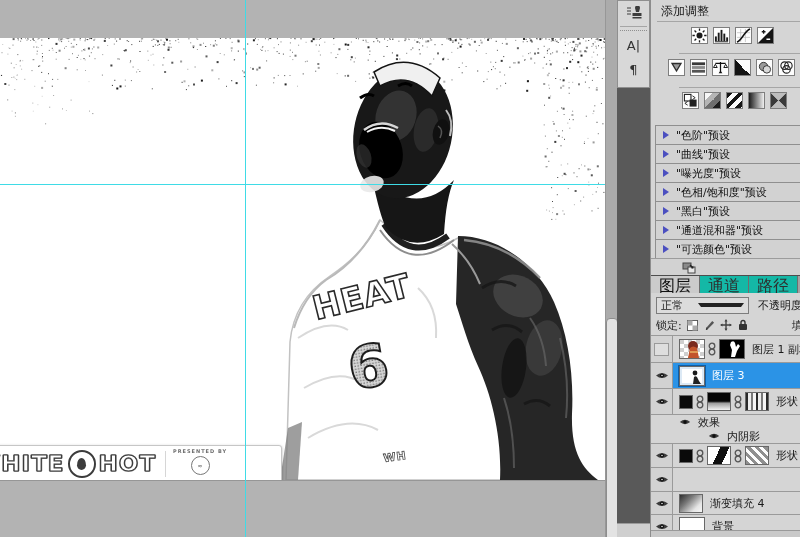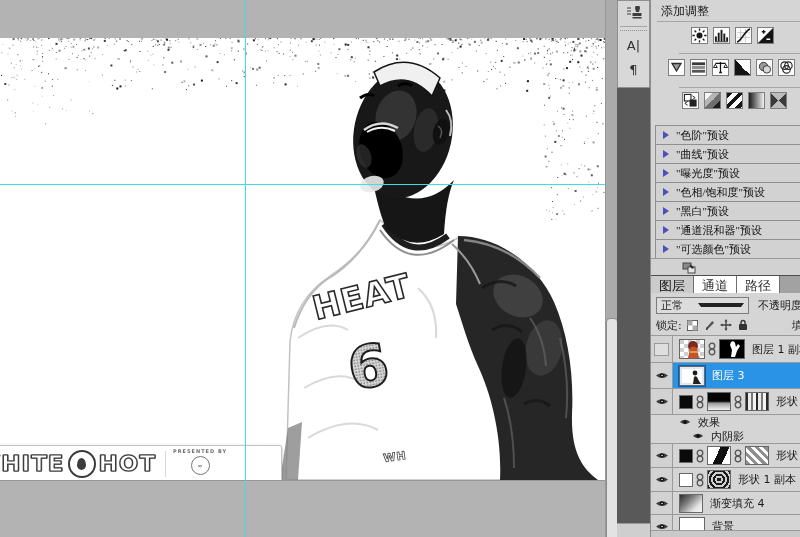--- a/index.html
+++ b/index.html
@@ -43,21 +43,21 @@
   #dock-top{left:0;top:0;width:33px;height:88px;background:#d8d8d8;border:1px solid #8f8f8f;box-sizing:border-box;}
   .dock-btn{width:31px;height:24px;display:flex;align-items:center;justify-content:center;color:#3c3c3c;}
   #dock-sep{border-top:1px solid #a5a5a5;border-bottom:1px dotted #8f8f8f;height:3px;margin:1px 2px 2px;}
   .dock-text{font-size:13px;color:#333;}
   #dock-bottom{left:617px;top:523px;width:33px;height:14px;background:#cfcfcf;border-top:1px solid #9a9a9a;}
 
   
   #panels{left:650px;top:0;width:150px;height:537px;background:#d5d5d5;border-left:1px solid #8d8d8d;}
 
   
-  #adj{left:0;top:0;width:150px;height:258px;font-family:Liberation Serif, serif;}
+  #adj{left:0;top:0;width:150px;height:258px;}
   #adj-title{left:10px;top:3px;font-size:12px;color:#1a1a1a;}
   .hsep{height:1px;background:#a6a6a6;}
   #adj-sep1{left:6px;top:21px;width:160px;}
   #adj-sep2{left:28px;top:53px;width:130px;}
   #adj-sep3{left:28px;top:87px;width:130px;}
   .icon-row{display:flex;gap:5px;}
   #adj-row1{left:40px;top:27px;}
   #adj-row2{left:17px;top:59px;}
   #adj-row3{left:31px;top:92px;}
   .adj-tile{width:17px;height:17px;background:#fdfdfd;border:1px solid #7e7e7e;box-sizing:border-box;
@@ -73,23 +73,23 @@
               display:flex;align-items:center;padding-left:7px;}
   .tri{width:0;height:0;border-left:6px solid #4b4fc0;border-top:4px solid transparent;border-bottom:4px solid transparent;margin-right:7px;flex:0 0 auto;}
   .preset-label{font-size:11px;color:#111;white-space:nowrap;}
 
   
   #adj-footer{left:0;top:258px;width:150px;height:17px;background:#d2d2d2;border-top:1px solid #9c9c9c;}
   #expand-icon{left:31px;top:3px;}
 
   
   #tabbar{left:0;top:275px;width:150px;height:18px;background:#8f8f8f;border-top:1px solid #4e4e4e;display:flex;align-items:stretch;}
-  .tab{padding:2px 8px 0;font-size:13px;border-right:1px solid #6e6e6e;display:flex;align-items:center;}
+  .tab{padding:2px 8px 0;font-size:16px;border-right:1px solid #6e6e6e;display:flex;align-items:center;}
   .tab.active{background:#cbcbcb;color:#111;}
-  .tab.inactive{background:#ffffff;color:#2e2e2e;}
+  .tab.inactive{background:#14b8a6;color:#2e2e2e;}
   #tabbar-rest{flex:1;background:#a2a2a2;}
 
   
   #layers{left:0;top:293px;width:150px;height:244px;background:#d5d5d5;}
   #blend-row{left:0;top:3px;width:220px;height:18px;display:flex;align-items:center;padding-left:5px;}
   #blend-select{width:93px;height:17px;background:#dcdcdc;border:1px solid #7d7d7d;display:flex;align-items:center;box-sizing:border-box;}
   #blend-select span{flex:1;padding-left:4px;}
   .dd-arrow{width:0;height:0;border-top:4px solid #222;border-left:3.5px solid transparent;border-right:3.5px solid transparent;margin-right:4px;}
   #opacity-label{margin-left:9px;white-space:nowrap;}
   #lock-row{left:0;top:24px;width:220px;height:16px;display:flex;align-items:center;padding-left:5px;gap:4px;}
@@ -1249,21 +1249,21 @@
           <span class="rowbody" style="padding-left:28px;">
             <svg width="12" height="8" viewBox="0 0 14 9">
                 <path d="M1,4.5 Q7,-0.5 13,4.5 Q7,9.5 1,4.5 Z" fill="#3c3c3c"></path>
                 <circle cx="7" cy="4.5" r="2" fill="#0e0e0e"></circle>
               </svg>
             <span class="lname">效果</span>
           </span>
         </div>
 
         <div class="lrow sub last">
-          <span class="rowbody" style="padding-left:41px;">
+          <span class="rowbody" style="padding-left:57px;">
             <svg width="12" height="8" viewBox="0 0 14 9">
                 <path d="M1,4.5 Q7,-0.5 13,4.5 Q7,9.5 1,4.5 Z" fill="#3c3c3c"></path>
                 <circle cx="7" cy="4.5" r="2" fill="#0e0e0e"></circle>
               </svg>
             <span class="lname">内阴影</span>
           </span>
         </div>
 
         <div class="lrow" style="height:23px;">
           <span class="eyecell">
@@ -1290,29 +1290,20 @@
         </div>
 
         <div class="lrow" style="height:23px;">
           <span class="eyecell">
             <svg width="14" height="9" viewBox="0 0 14 9">
                 <path d="M1,4.5 Q7,-0.5 13,4.5 Q7,9.5 1,4.5 Z" fill="#3c3c3c"></path>
                 <circle cx="7" cy="4.5" r="2" fill="#0e0e0e"></circle>
                 <circle cx="7" cy="4.5" r="0.8" fill="#e8e8e8"></circle>
               </svg>
           </span>
-          <span class="rowbody">
-            <span class="thumb t-sm" style="background:#fff;"></span>
-            <svg class="link8" width="8" height="14" viewBox="0 0 8 14">
-                <circle cx="4" cy="4" r="2.8" fill="none" stroke="#555" stroke-width="1.3"></circle>
-                <circle cx="4" cy="10" r="2.8" fill="none" stroke="#555" stroke-width="1.3"></circle>
-              </svg>
-            <span class="thumb t-md rings"></span>
-            <span class="lname">形状 1 副本</span>
-          </span>
         </div>
 
         <div class="lrow" style="height:22px;">
           <span class="eyecell">
             <svg width="14" height="9" viewBox="0 0 14 9">
                 <path d="M1,4.5 Q7,-0.5 13,4.5 Q7,9.5 1,4.5 Z" fill="#3c3c3c"></path>
                 <circle cx="7" cy="4.5" r="2" fill="#0e0e0e"></circle>
                 <circle cx="7" cy="4.5" r="0.8" fill="#e8e8e8"></circle>
               </svg>
           </span>

